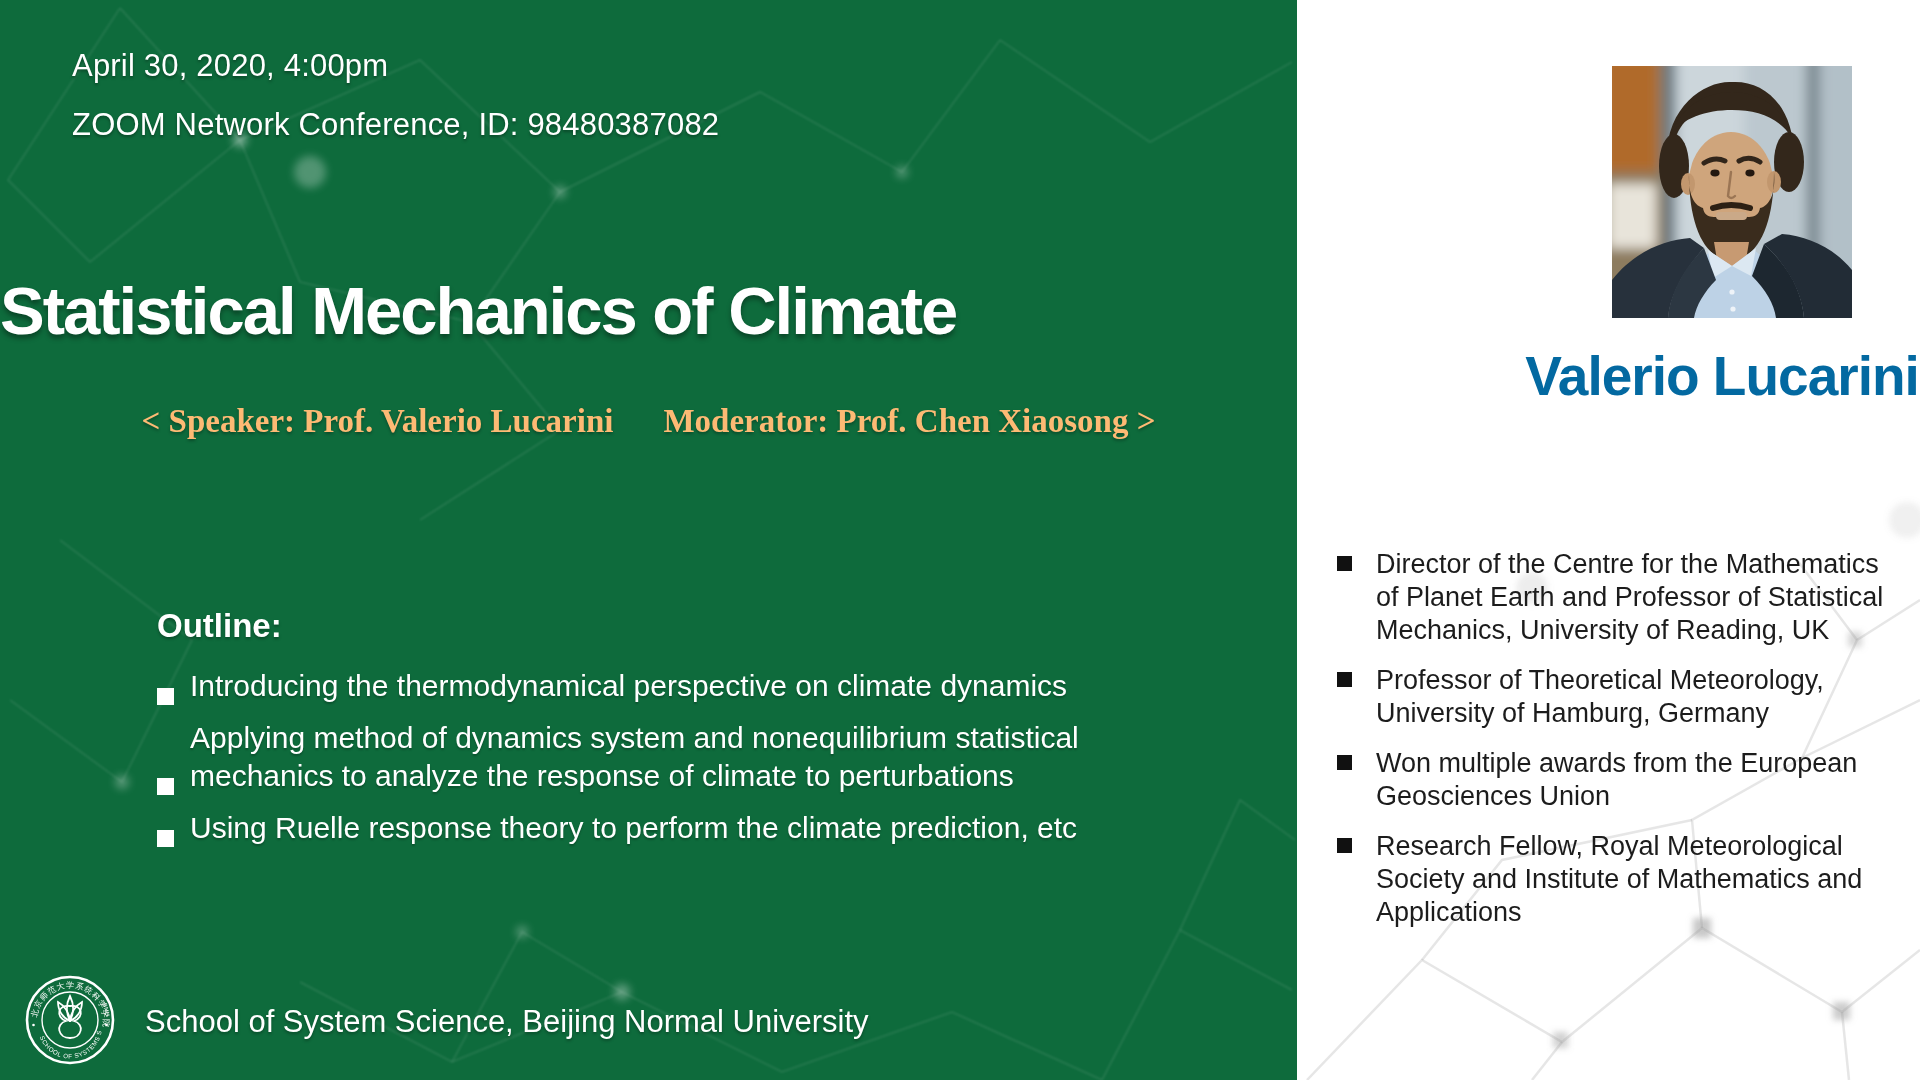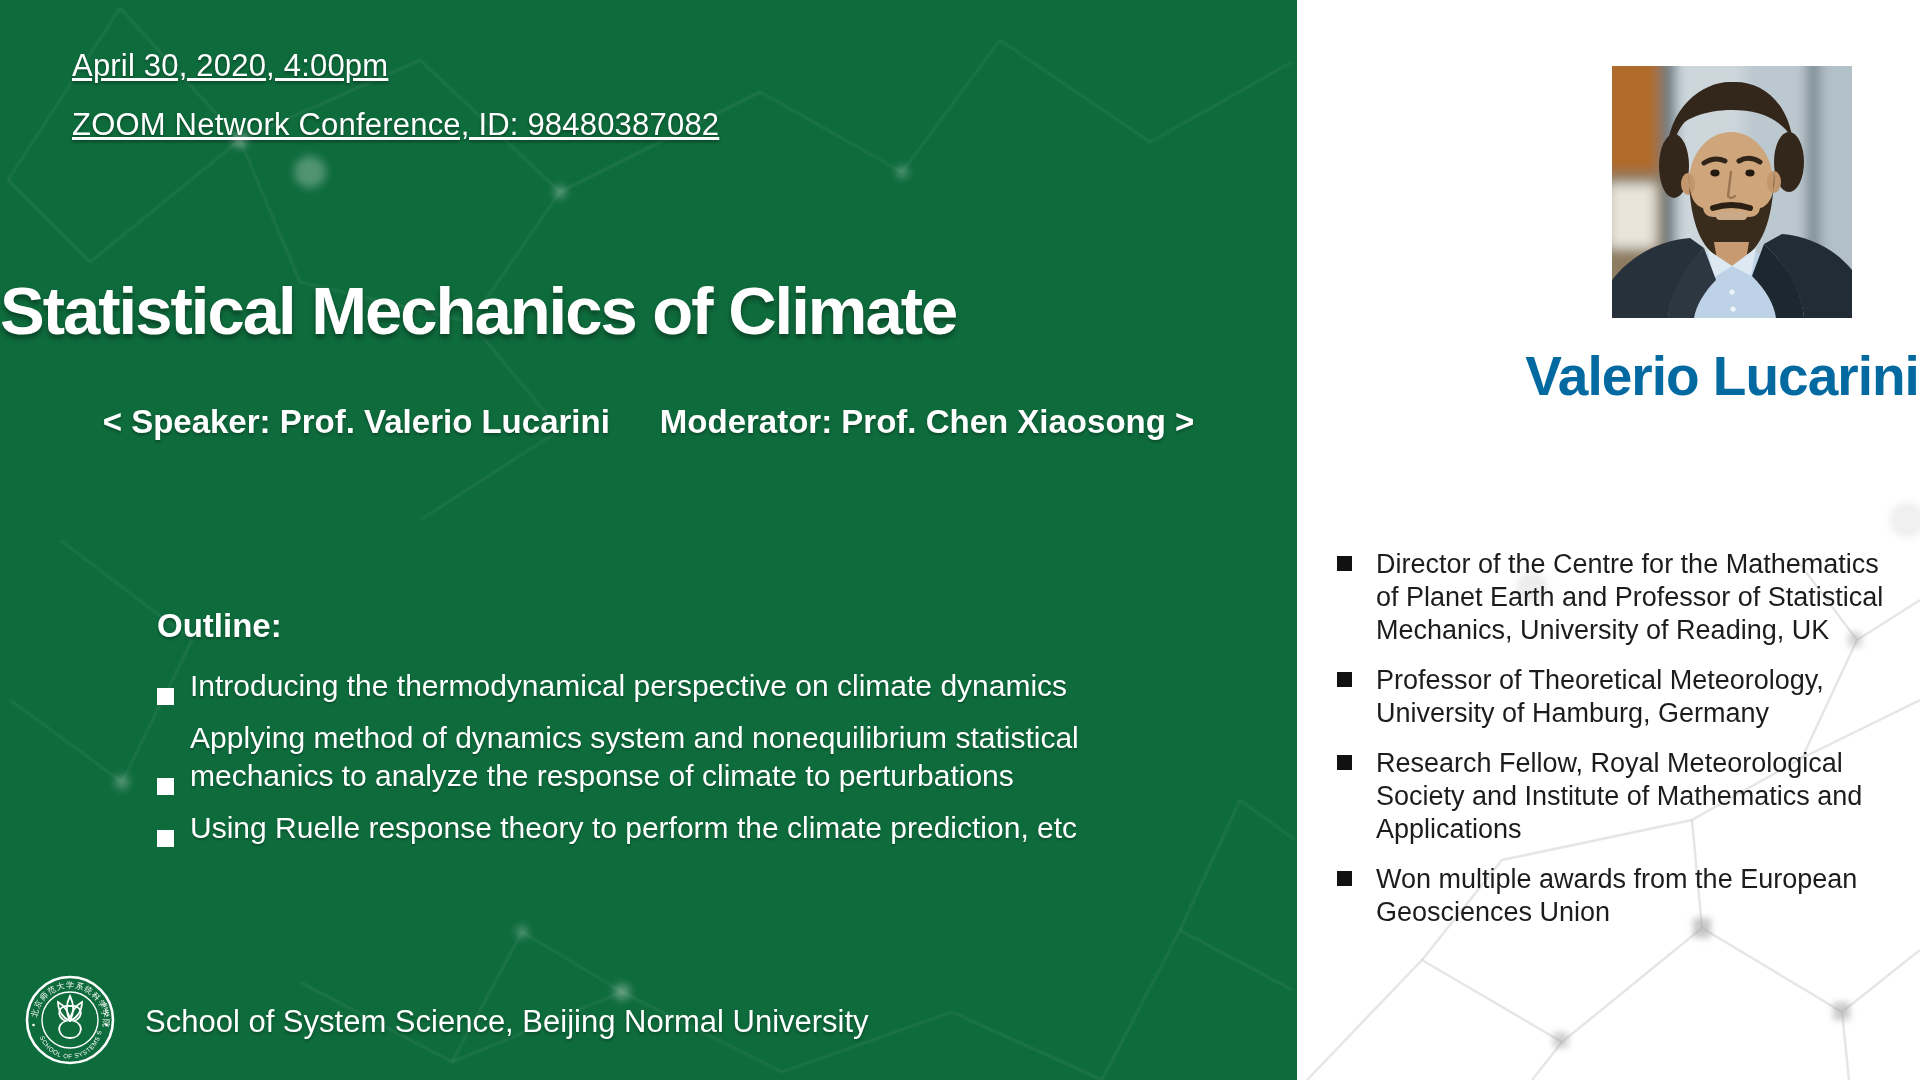--- a/index.html
+++ b/index.html
@@ -4,29 +4,29 @@
 <style>
   html,body{margin:0;padding:0;background:#222;}
   #slide{position:relative;width:1920px;height:1080px;overflow:hidden;
          font-family:"Liberation Sans","DejaVu Sans",sans-serif;}
   
   .green-panel{position:absolute;left:0;top:0;width:1297px;height:1080px;background:#0E6B3C;}
   .white-panel{position:absolute;left:1297px;top:0;width:623px;height:1080px;background:#ffffff;}
   .mesh{position:absolute;left:0;top:0;pointer-events:none;}
   
   .meta{position:absolute;left:72px;color:#fff;font-size:31px;font-weight:400;
-        text-shadow:0 2px 3px rgba(0,0,0,.35);letter-spacing:.2px;text-decoration:underline;}
+        text-shadow:0 2px 3px rgba(0,0,0,.35);letter-spacing:.2px;}
   .meta.date{top:48px;}
   .meta.zoomline{top:107px;}
   .title{position:absolute;left:0;top:272px;width:1297px;color:#fff;
          font-size:67px;font-weight:700;letter-spacing:-2px;
          text-shadow:0 4px 5px rgba(0,0,0,.35);}
   .speaker-row{position:absolute;left:0;top:403px;width:1297px;display:flex;
-               justify-content:center;column-gap:50px;color:#ffffff;font-size:33px;font-weight:700;
-               text-shadow:0 2px 3px rgba(0,0,0,.3);}
+               justify-content:center;column-gap:50px;color:#fdba74;font-size:33px;font-weight:700;
+               text-shadow:0 2px 3px rgba(0,0,0,.3);font-family:Liberation Serif, serif;}
   .outline{position:absolute;left:157px;top:578px;width:990px;color:#fff;margin-top:29px;}
   .outline-heading{font-size:33px;font-weight:700;margin-bottom:22px;
                    text-shadow:0 2px 3px rgba(0,0,0,.3);}
   .o-item{display:flex;align-items:flex-end;margin-bottom:14px;
           font-size:30px;line-height:38px;text-shadow:0 2px 2px rgba(0,0,0,.25);}
   .o-item .sq{flex:0 0 auto;width:17px;height:17px;background:#fff;margin:10px 16px 0 0;}
   .footer{position:absolute;left:0;top:968px;width:1297px;height:100px;}
   .footer-text{position:absolute;left:145px;top:36px;color:#fff;font-size:31px;
                text-shadow:0 2px 3px rgba(0,0,0,.3);}
   .logo{position:absolute;left:25px;top:7px;width:90px;height:90px;}
@@ -223,21 +223,21 @@
       <div class="b-item">
         <span class="sq"></span>
         <span>Director of the Centre for the Mathematics of Planet Earth and Professor of Statistical Mechanics, University of Reading, UK</span>
       </div>
       <div class="b-item">
         <span class="sq"></span>
         <span>Professor of Theoretical Meteorology, University of Hamburg, Germany</span>
       </div>
       <div class="b-item">
         <span class="sq"></span>
+        <span>Won multiple awards from the European Geosciences Union</span>
+      </div>
+      <div class="b-item">
+        <span class="sq"></span>
         <span>Research Fellow, Royal Meteorological Society and Institute of Mathematics and Applications</span>
-      </div>
-      <div class="b-item">
-        <span class="sq"></span>
-        <span>Won multiple awards from the European Geosciences Union</span>
       </div>
     </div>
   </div>
 </div>
 
 </body></html>

